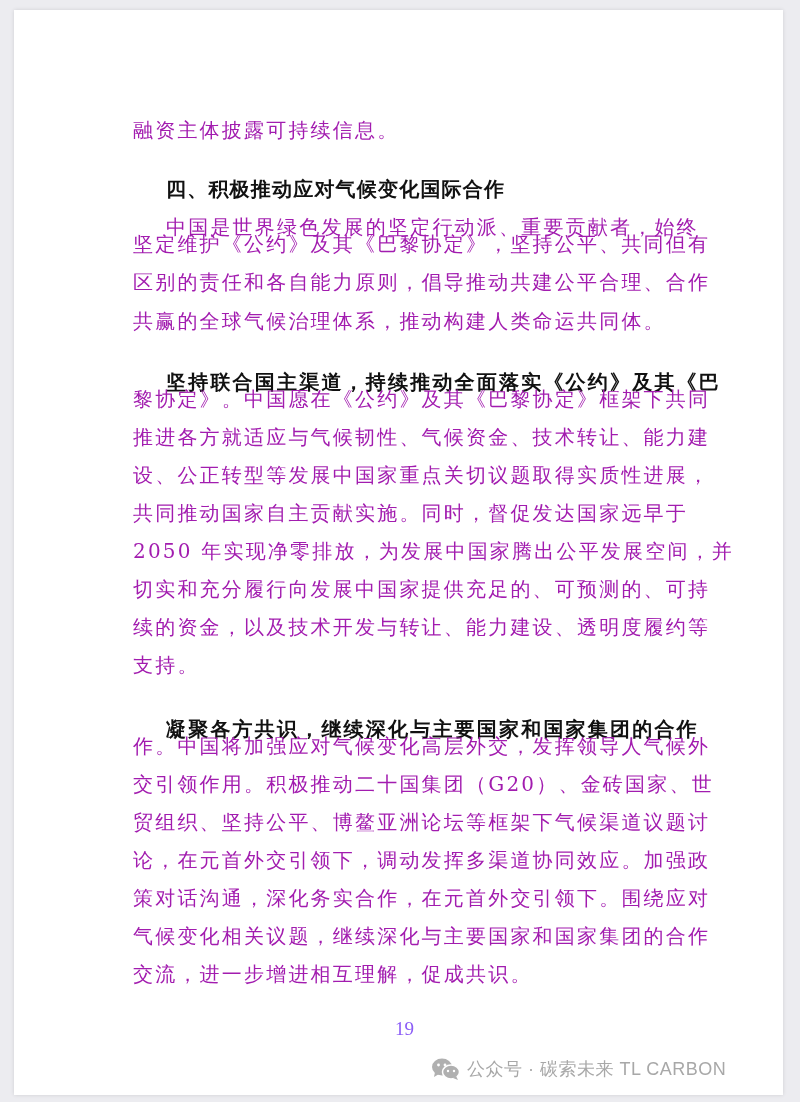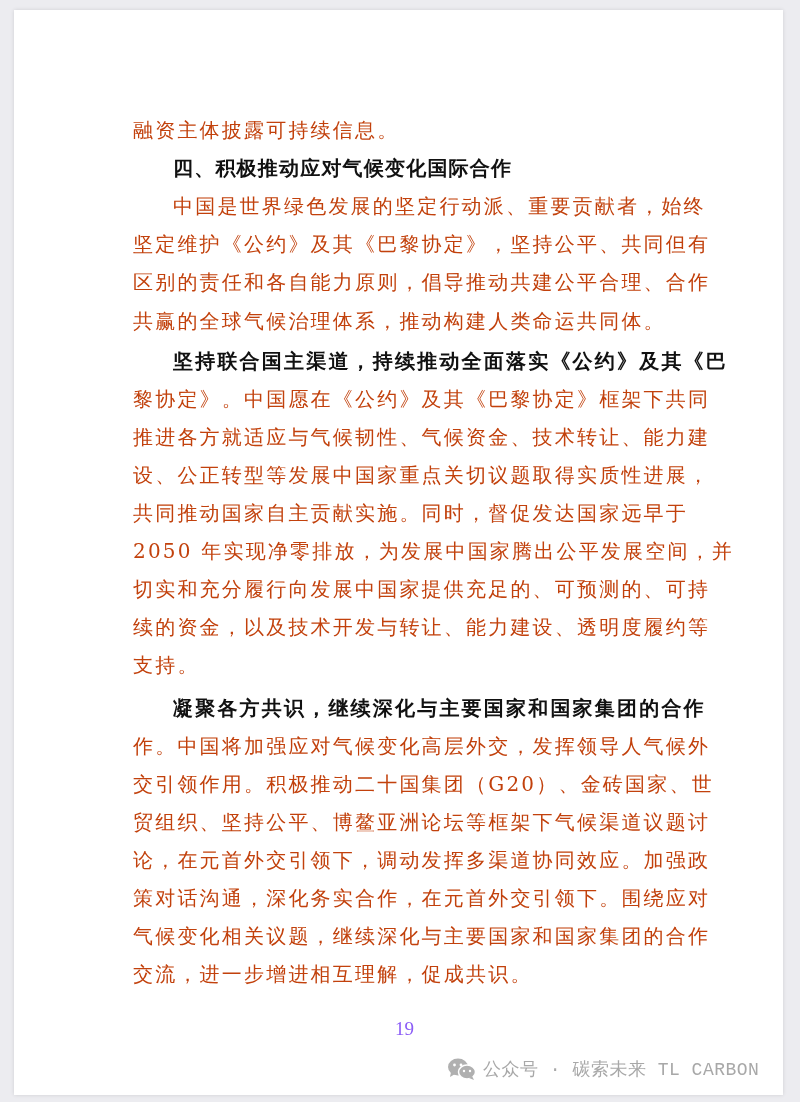--- a/index.html
+++ b/index.html
@@ -16,43 +16,43 @@
     width: 769px; height: 1085px;
     background: #ffffff;
     box-shadow: 0 0 4px rgba(0,0,0,0.12);
   }
   .line {
     position: absolute;
     left: 133px;
     width: 548px;
     font-size: 20px;
     line-height: 24px;
-    color: #c2410c;
+    color: #a21caf;
     white-space: nowrap;
     letter-spacing: 2.2px;
   }
-  .indent { left: 173px; width: 508px; }
+  .indent { left: 166px; width: 508px; margin-top: 21px; }
   .heading {
     font-family: "DejaVu Sans", "Liberation Sans", sans-serif;
     font-weight: bold;
     color: #111111;
     letter-spacing: 1.2px;
   }
   .bold { font-weight: bold; color: #111; }
   .page-number {
     position: absolute;
     left: 395px; top: 1018px;
     font-family: "Liberation Serif", serif;
     font-size: 19px;
     color: #8b5cf6;
   }
   .watermark {
     position: absolute;
-    left: 447px; top: 1057px;
-    font-family: Liberation Mono, monospace;
+    left: 431px; top: 1057px;
+    font-family: Liberation Sans, sans-serif;
     font-size: 18px;
     color: #a8a8a8;
     display: flex; align-items: center; gap: 6px;
     letter-spacing: 0.5px;
   }
   .wm-icon { width: 30px; height: 24px; display: inline-block; }
 </style>
 </head>
 <body>
 

